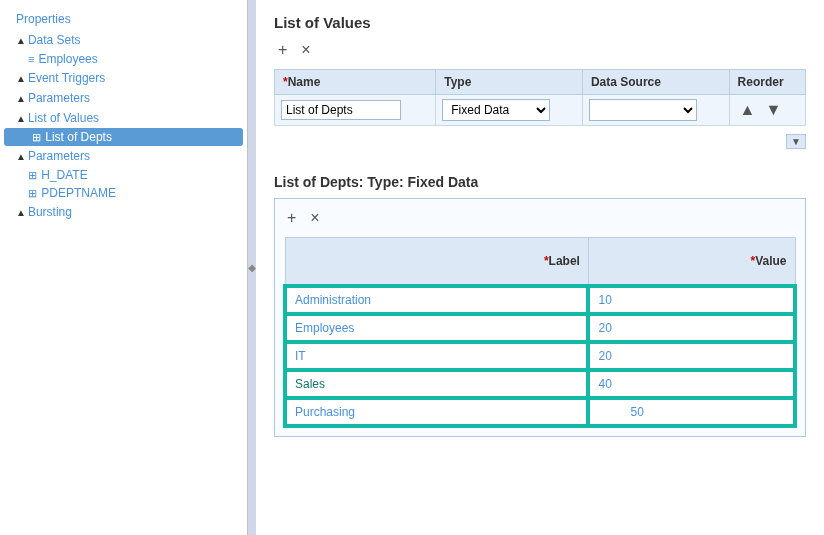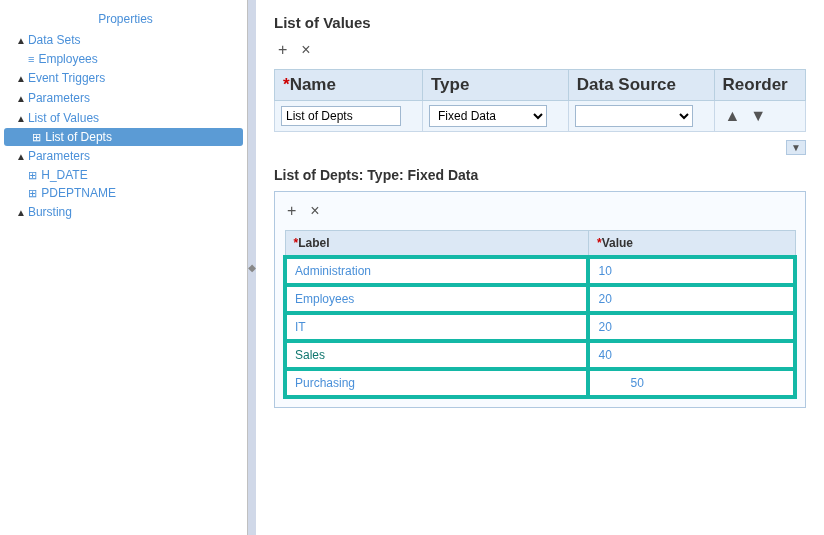--- a/index.html
+++ b/index.html
@@ -18,21 +18,20 @@
       font-weight: bold;
       font-size: 13px;
       padding: 6px 12px 8px 12px;
       border-bottom: 1px solid #ddd;
       color: #333;
     }
     .sidebar-section-label {
       color: #4a90d9;
       padding: 4px 12px;
       cursor: pointer;
-      text-align: center;
     }
     .sidebar-item {
       display: flex;
       align-items: center;
       padding: 2px 8px 2px 24px;
       cursor: pointer;
       color: #4a90d9;
     }
     .sidebar-item.active {
       background: #5b9bd5;
@@ -99,79 +98,79 @@
       border-collapse: collapse;
       margin-bottom: 8px;
     }
     .lov-table th {
       background: #dce8f5;
       border: 1px solid #b8cfe0;
       padding: 5px 8px;
       text-align: left;
       font-weight: bold;
       color: #333;
-      font-size: 17px;
+      font-size: 12px;
     }
     .lov-table td {
       border: 1px solid #c8d8e8;
       padding: 4px 6px;
       background: #eef5fc;
     }
     .lov-table td input[type=text] {
       border: 1px solid #a0b8d0;
       padding: 2px 4px;
       font-size: 12px;
       width: 120px;
       background: #fff;
     }
     .lov-table select {
       border: 1px solid #a0b8d0;
       padding: 2px 4px;
       font-size: 12px;
       background: #fff;
-      width: 118px;
+      width: 108px;
     }
     .lov-table .reorder-cell {
       display: flex;
       align-items: center;
       gap: 2px;
     }
     .scroll-arrow {
       font-size: 10px;
       color: #555;
       background: #dce8f5;
       border: 1px solid #b0c8e0;
       padding: 1px 4px;
       cursor: pointer;
     }
 
     
     .fixed-data-section {
-      margin-top: 12px;
+      margin-top: 25px;
     }
     .fixed-data-title {
       font-size: 14px;
       font-weight: bold;
       color: #333;
       margin-bottom: 8px;
     }
     .fixed-data-box {
       border: 1px solid #b0c8e0;
       padding: 8px;
       background: #f8fbff;
     }
     .fixed-data-table {
       width: 100%;
       border-collapse: collapse;
     }
     .fixed-data-table th {
       background: #dce8f5;
       border: 1px solid #b8cfe0;
-      padding: 5px 8px;
-      text-align: left;
+      padding: 16px 8px;
+      text-align: right;
       font-weight: bold;
       color: #333;
       font-size: 12px;
     }
     .fixed-data-table td {
       border: 4px solid #14b8a6;
       padding: 5px 8px;
       background: #fff;
       color: #333;
     }

